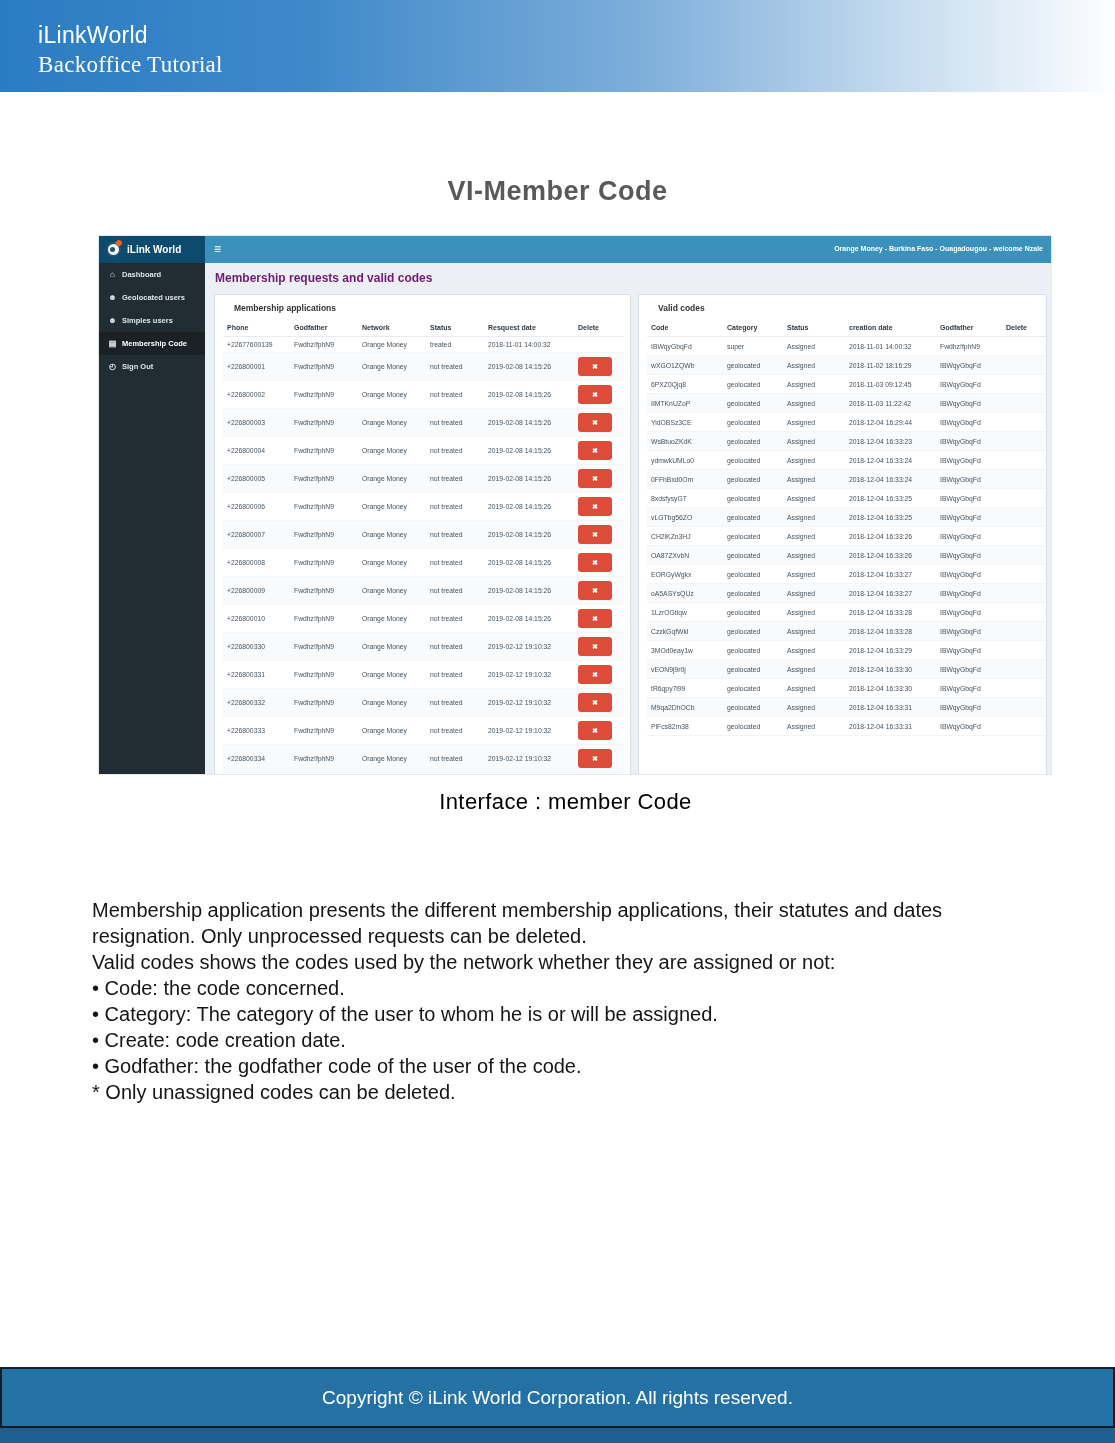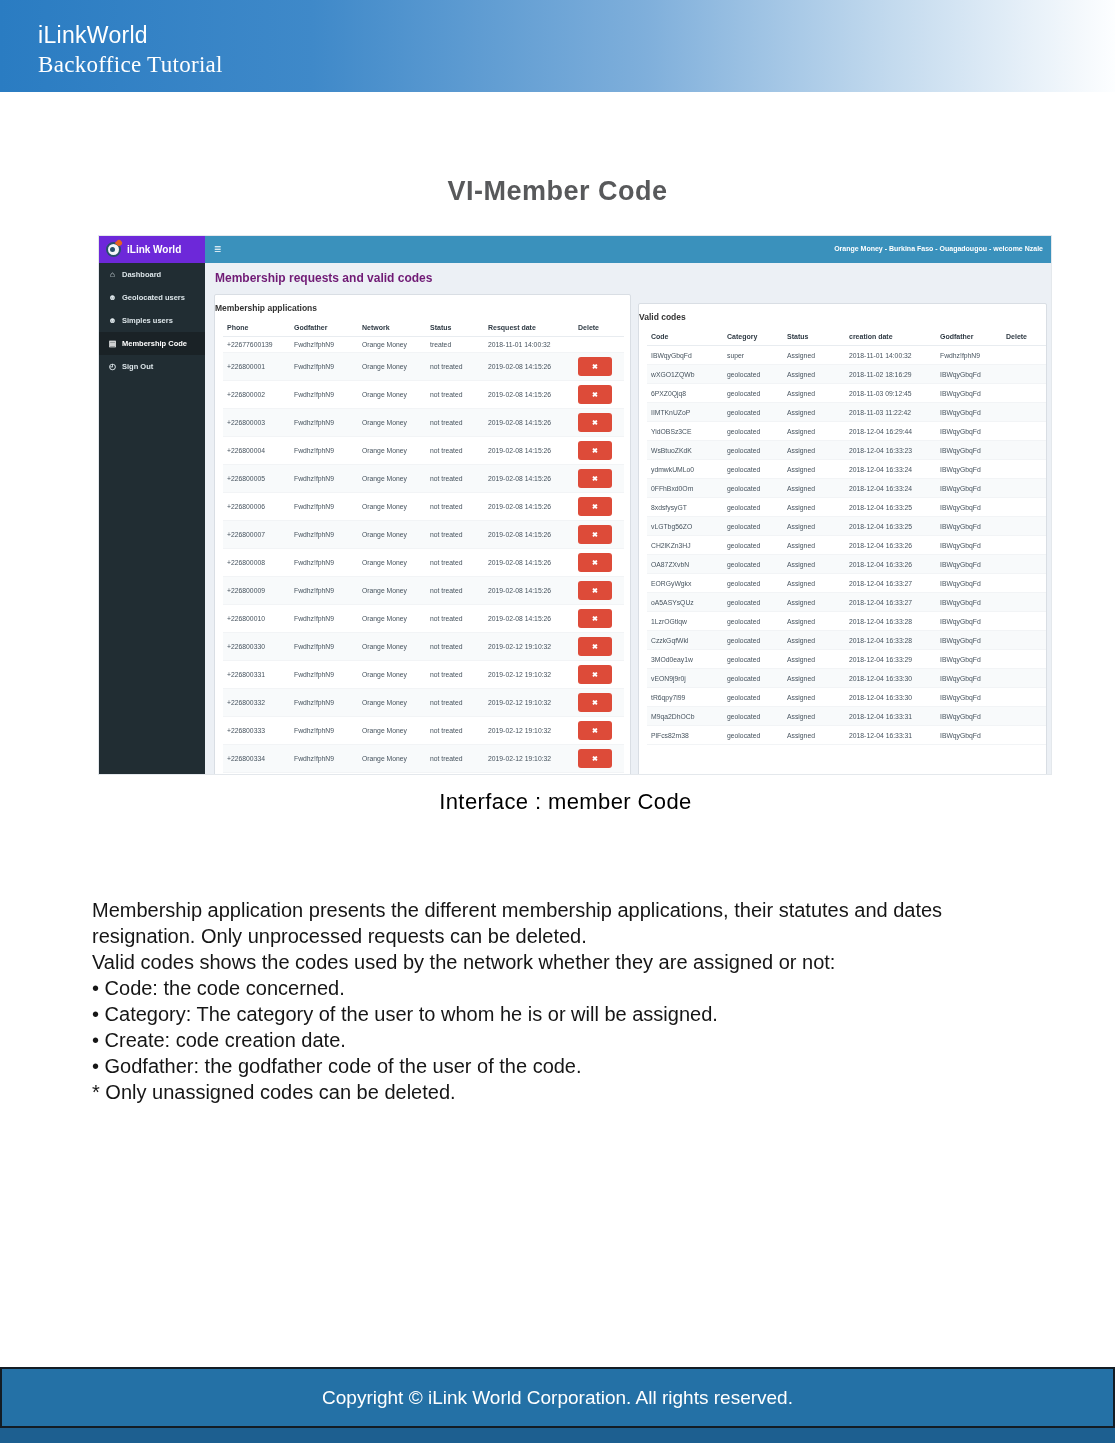--- a/index.html
+++ b/index.html
@@ -22,21 +22,21 @@
     font-size:27px; font-weight:bold; color:#58595b; letter-spacing:.5px;
   }
 
   
   .shot {
     position:absolute; left:98px; top:235px; width:954px; height:540px;
     background:#ecf0f5; overflow:hidden; border:1px solid #e4e8ec;
   }
   .shot-navbar { position:absolute; left:0; top:0; right:0; height:27px; background:#3a91bc; }
   .shot-logo {
-    position:absolute; left:0; top:0; width:106px; height:27px; background:#6d28d9;
+    position:absolute; left:0; top:0; width:106px; height:27px; background:#0c4a6e;
     display:flex; align-items:center; gap:6px; padding-left:7px;
   }
   .logo-mark {
     width:15px; height:15px; border-radius:50%; background:#f3f6f8;
     border:2px solid #27506b; position:relative; flex:0 0 auto;
   }
   .logo-mark::before {
     content:""; position:absolute; left:2px; top:3px; width:5px; height:5px;
     border-radius:50%; background:#27506b;
   }
@@ -57,22 +57,22 @@
   .side-item.active { background:#1a2226; color:#fff; }
 
   .shot-content { position:absolute; left:106px; top:27px; right:0; bottom:0; background:#ecf0f5; }
   .page-heading { position:absolute; left:10px; top:8px; font-size:12px; font-weight:bold; color:#701a75; }
 
   .panel {
     position:absolute; top:31px; background:#fff; border:1px solid #d9dee4;
     border-radius:2px; overflow:hidden;
   }
   .panel.apps  { left:9px;   width:417px; height:482px; }
-  .panel.codes { left:433px; width:409px; height:482px;margin-top:9px; }
-  .panel-title { padding:8px 0 6px; font-size:8.5px; font-weight:bold; color:#333; }
+  .panel.codes { left:433px; width:409px; height:482px; }
+  .panel-title { padding:8px 19px 6px; font-size:8.5px; font-weight:bold; color:#333; }
 
   table.tbl { border-collapse:collapse; margin:0 8px; width:calc(100% - 16px); table-layout:fixed; }
   .tbl th {
     font-size:7px; color:#2f3a44; text-align:left; padding:5px 4px;
     border-bottom:1px solid #e8ecf0; font-weight:bold;
   }
   .tbl td { font-size:6.8px; color:#46535e; padding:4px; border-bottom:1px solid #f2f4f6; overflow:hidden; }
   .tbl tbody tr:nth-child(even) { background:#f8fafb; }
 
   .apps-tbl  th:nth-child(1), .apps-tbl  td:nth-child(1) { width:67px; }

